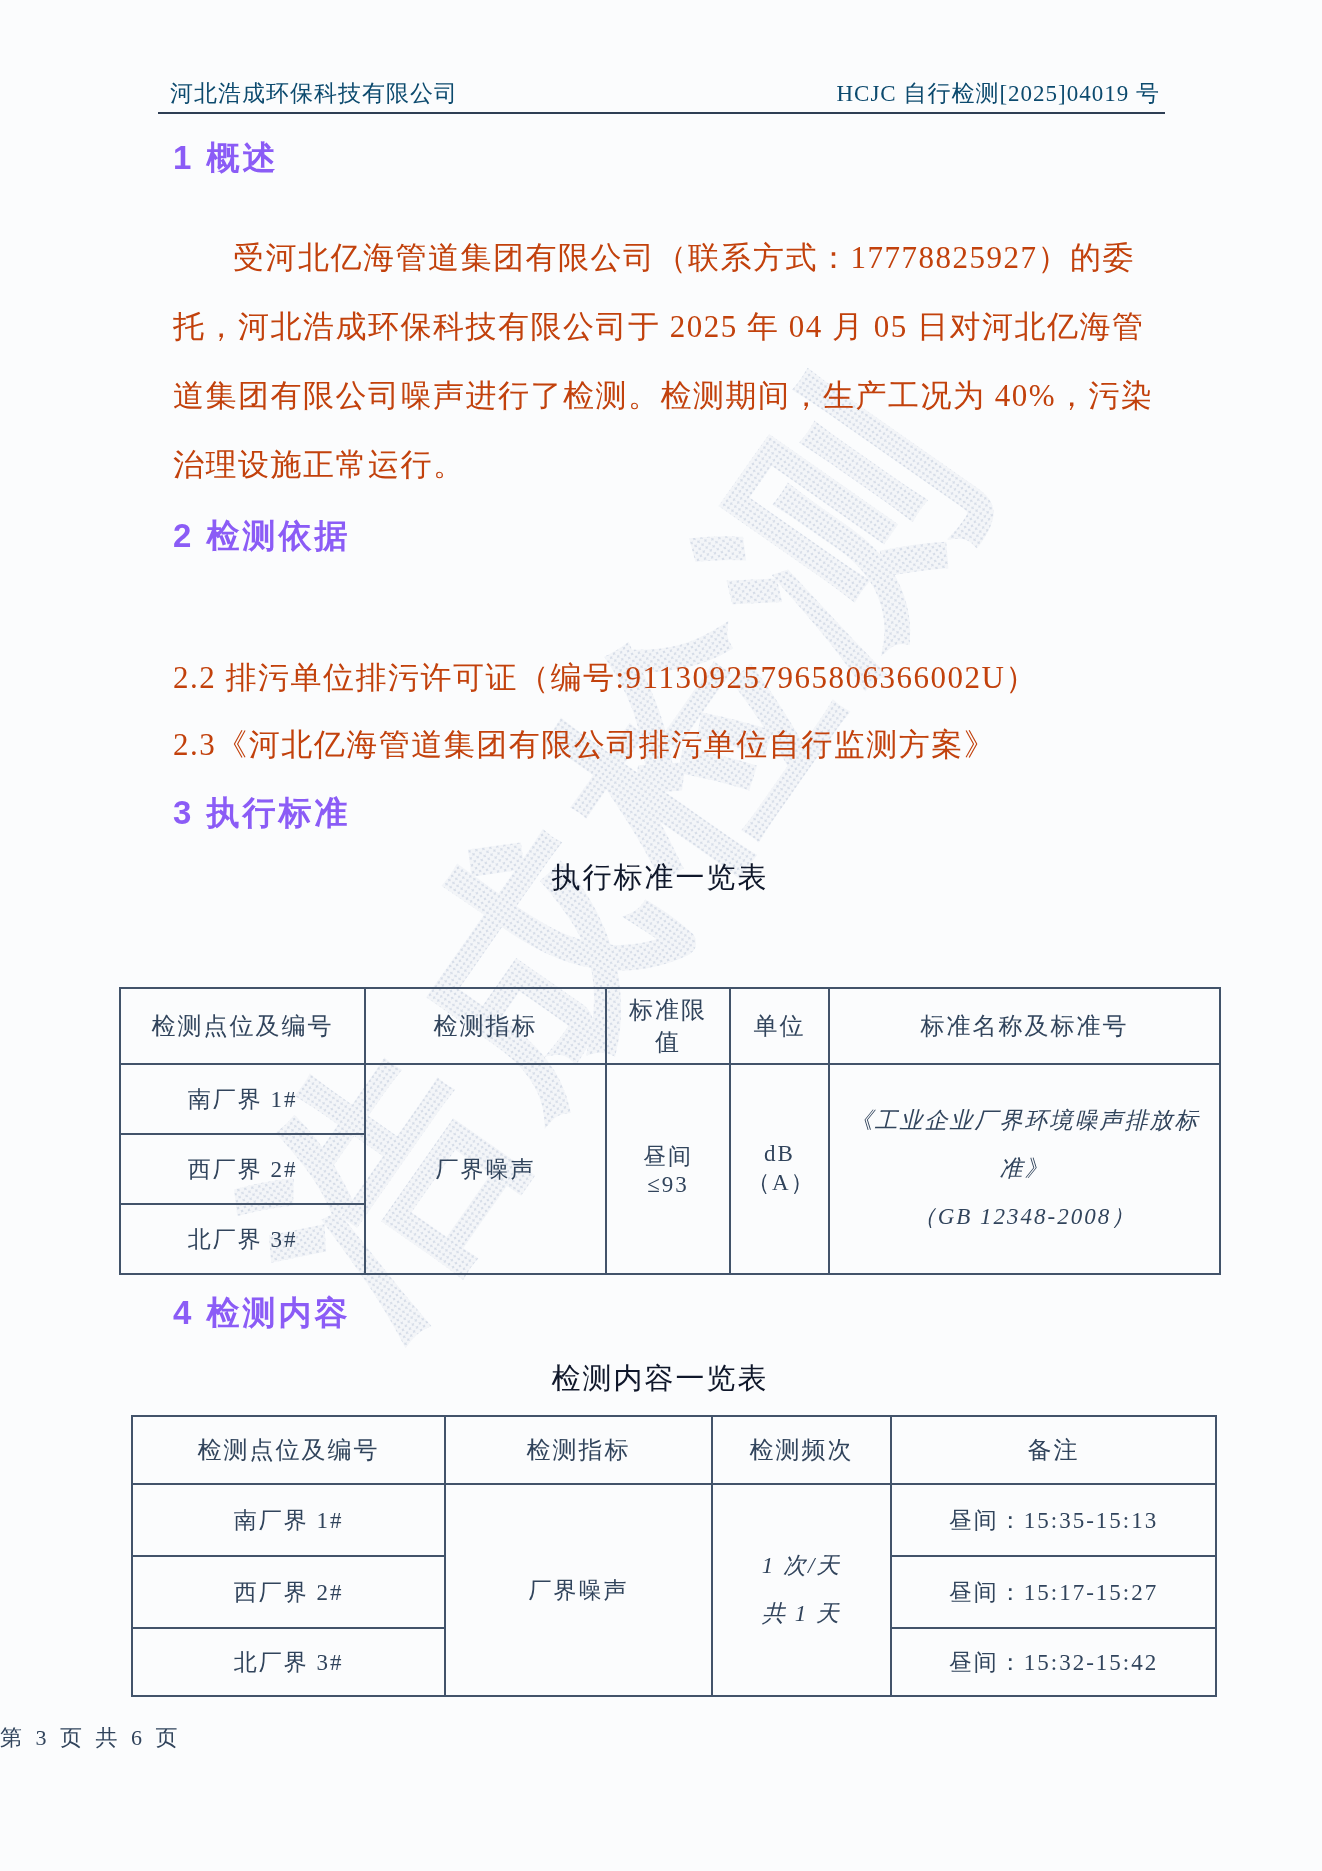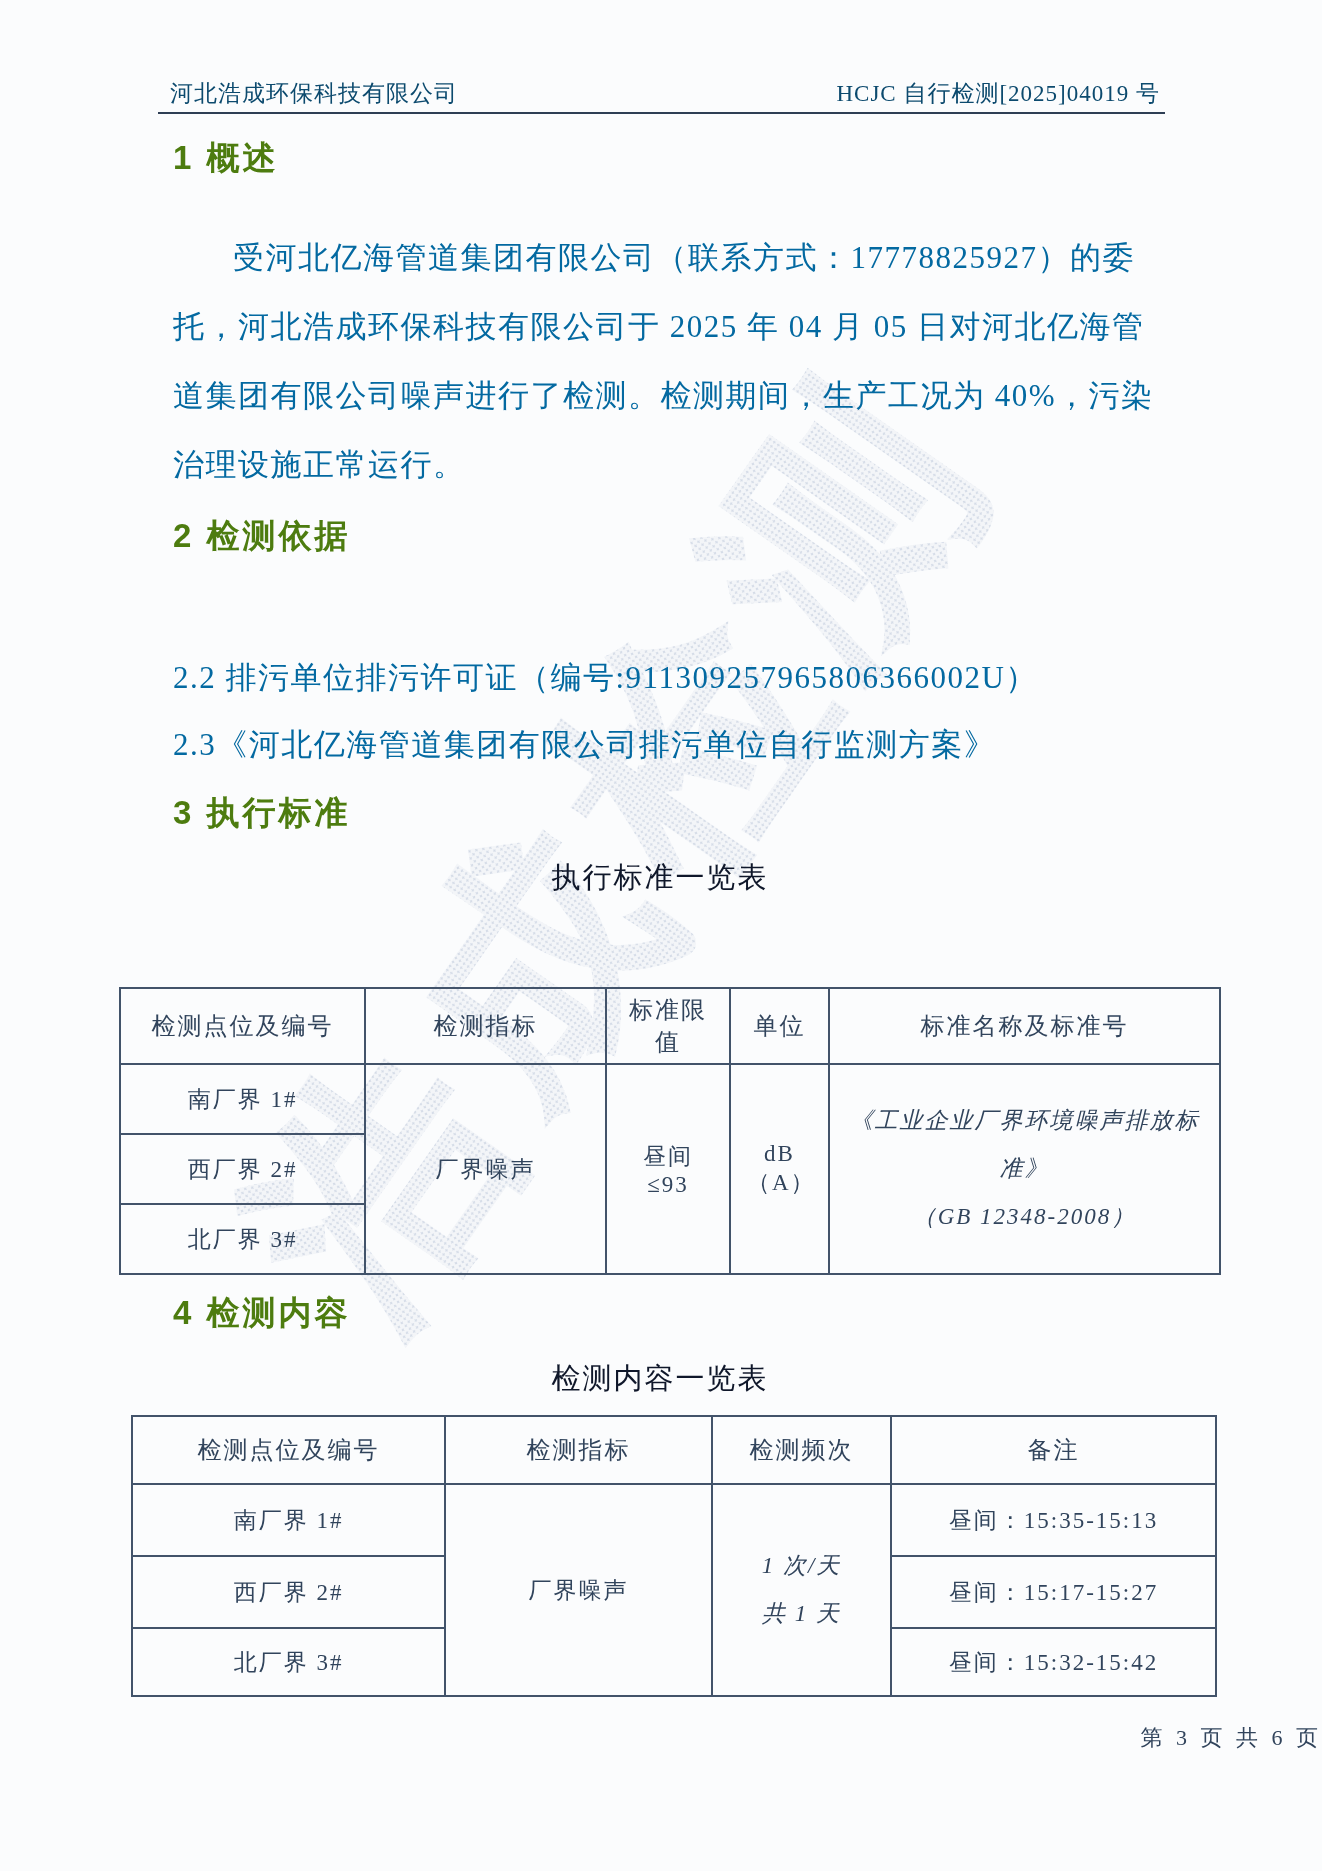--- a/index.html
+++ b/index.html
@@ -40,26 +40,26 @@
     font-size:23px; color:#0c4a6e; letter-spacing:1px;
   }
   .header-rule{
     position:absolute; left:158px; top:112px; width:1007px; height:2px;
     background:#2e3e54;
   }
   
   .sec-heading{
     position:absolute; left:173px;
     font-family:"Liberation Sans", sans-serif;
-    font-weight:700; font-size:33px; color:#4d7c0f; letter-spacing:3px;
+    font-weight:700; font-size:33px; color:#8b5cf6; letter-spacing:3px;
     white-space:nowrap;
   }
   .body-line{
     position:absolute; left:173px;
-    font-size:31px; color:#0369a1; letter-spacing:1.5px;
+    font-size:31px; color:#c2410c; letter-spacing:1.5px;
     white-space:nowrap;
   }
   .indent{ left:233px; }
   .table-caption{
     position:absolute; left:160px; width:1000px;
     text-align:center; font-size:29px; color:#0f172a; letter-spacing:2px;
   }
   
   table.doc-table{
     position:absolute;
@@ -70,21 +70,21 @@
     border:2px solid #42536a;
     text-align:center; vertical-align:middle;
     font-size:23px; color:#31445c; letter-spacing:2px;
     padding:0 16px;
   }
   .doc-table .hdr{ font-size:24px; }
   .two-line div{ line-height:2.1;font-style:italic; }
   
   .doc-footer{
     position:absolute; left:0; top:1723px; width:1322px;
-    text-align:right; font-size:22px; color:#31445c; letter-spacing:4px;
+    text-align:left; font-size:22px; color:#31445c; letter-spacing:4px;
   }
 </style>
 </head>
 <body>
 
 <div class="page">
 
   <div class="watermark">浩成检测</div>
 
   <div class="doc-header">

